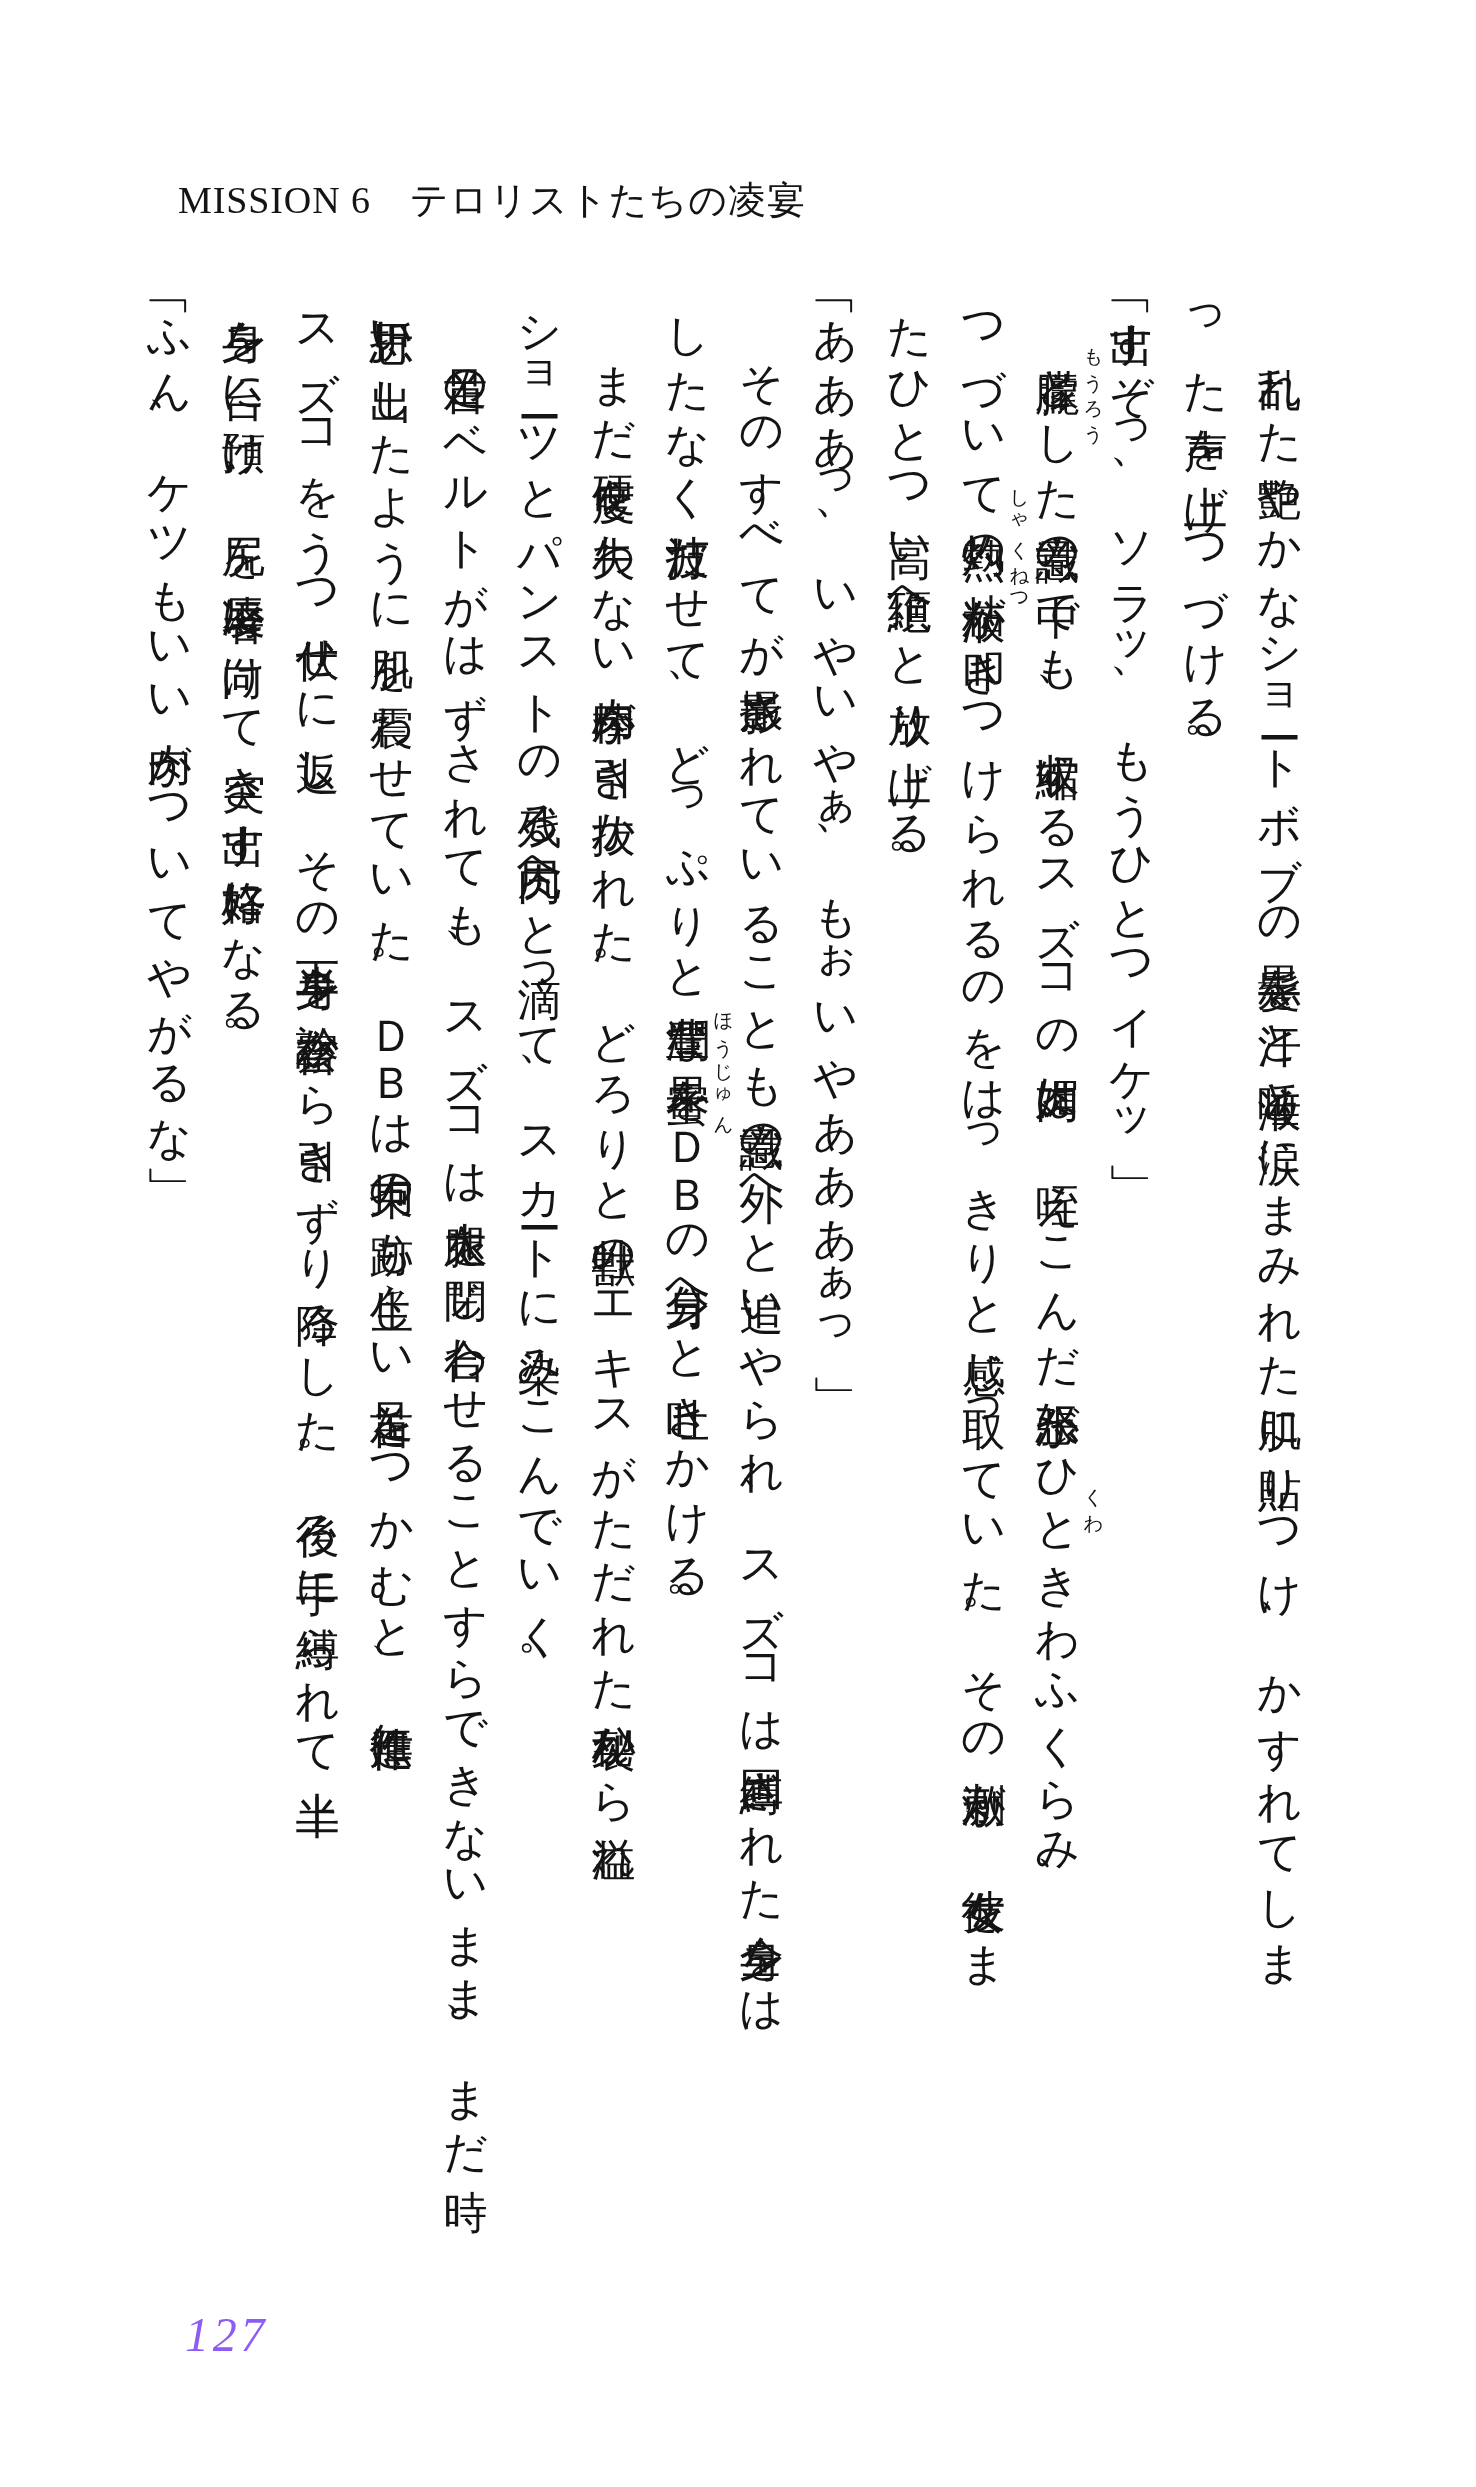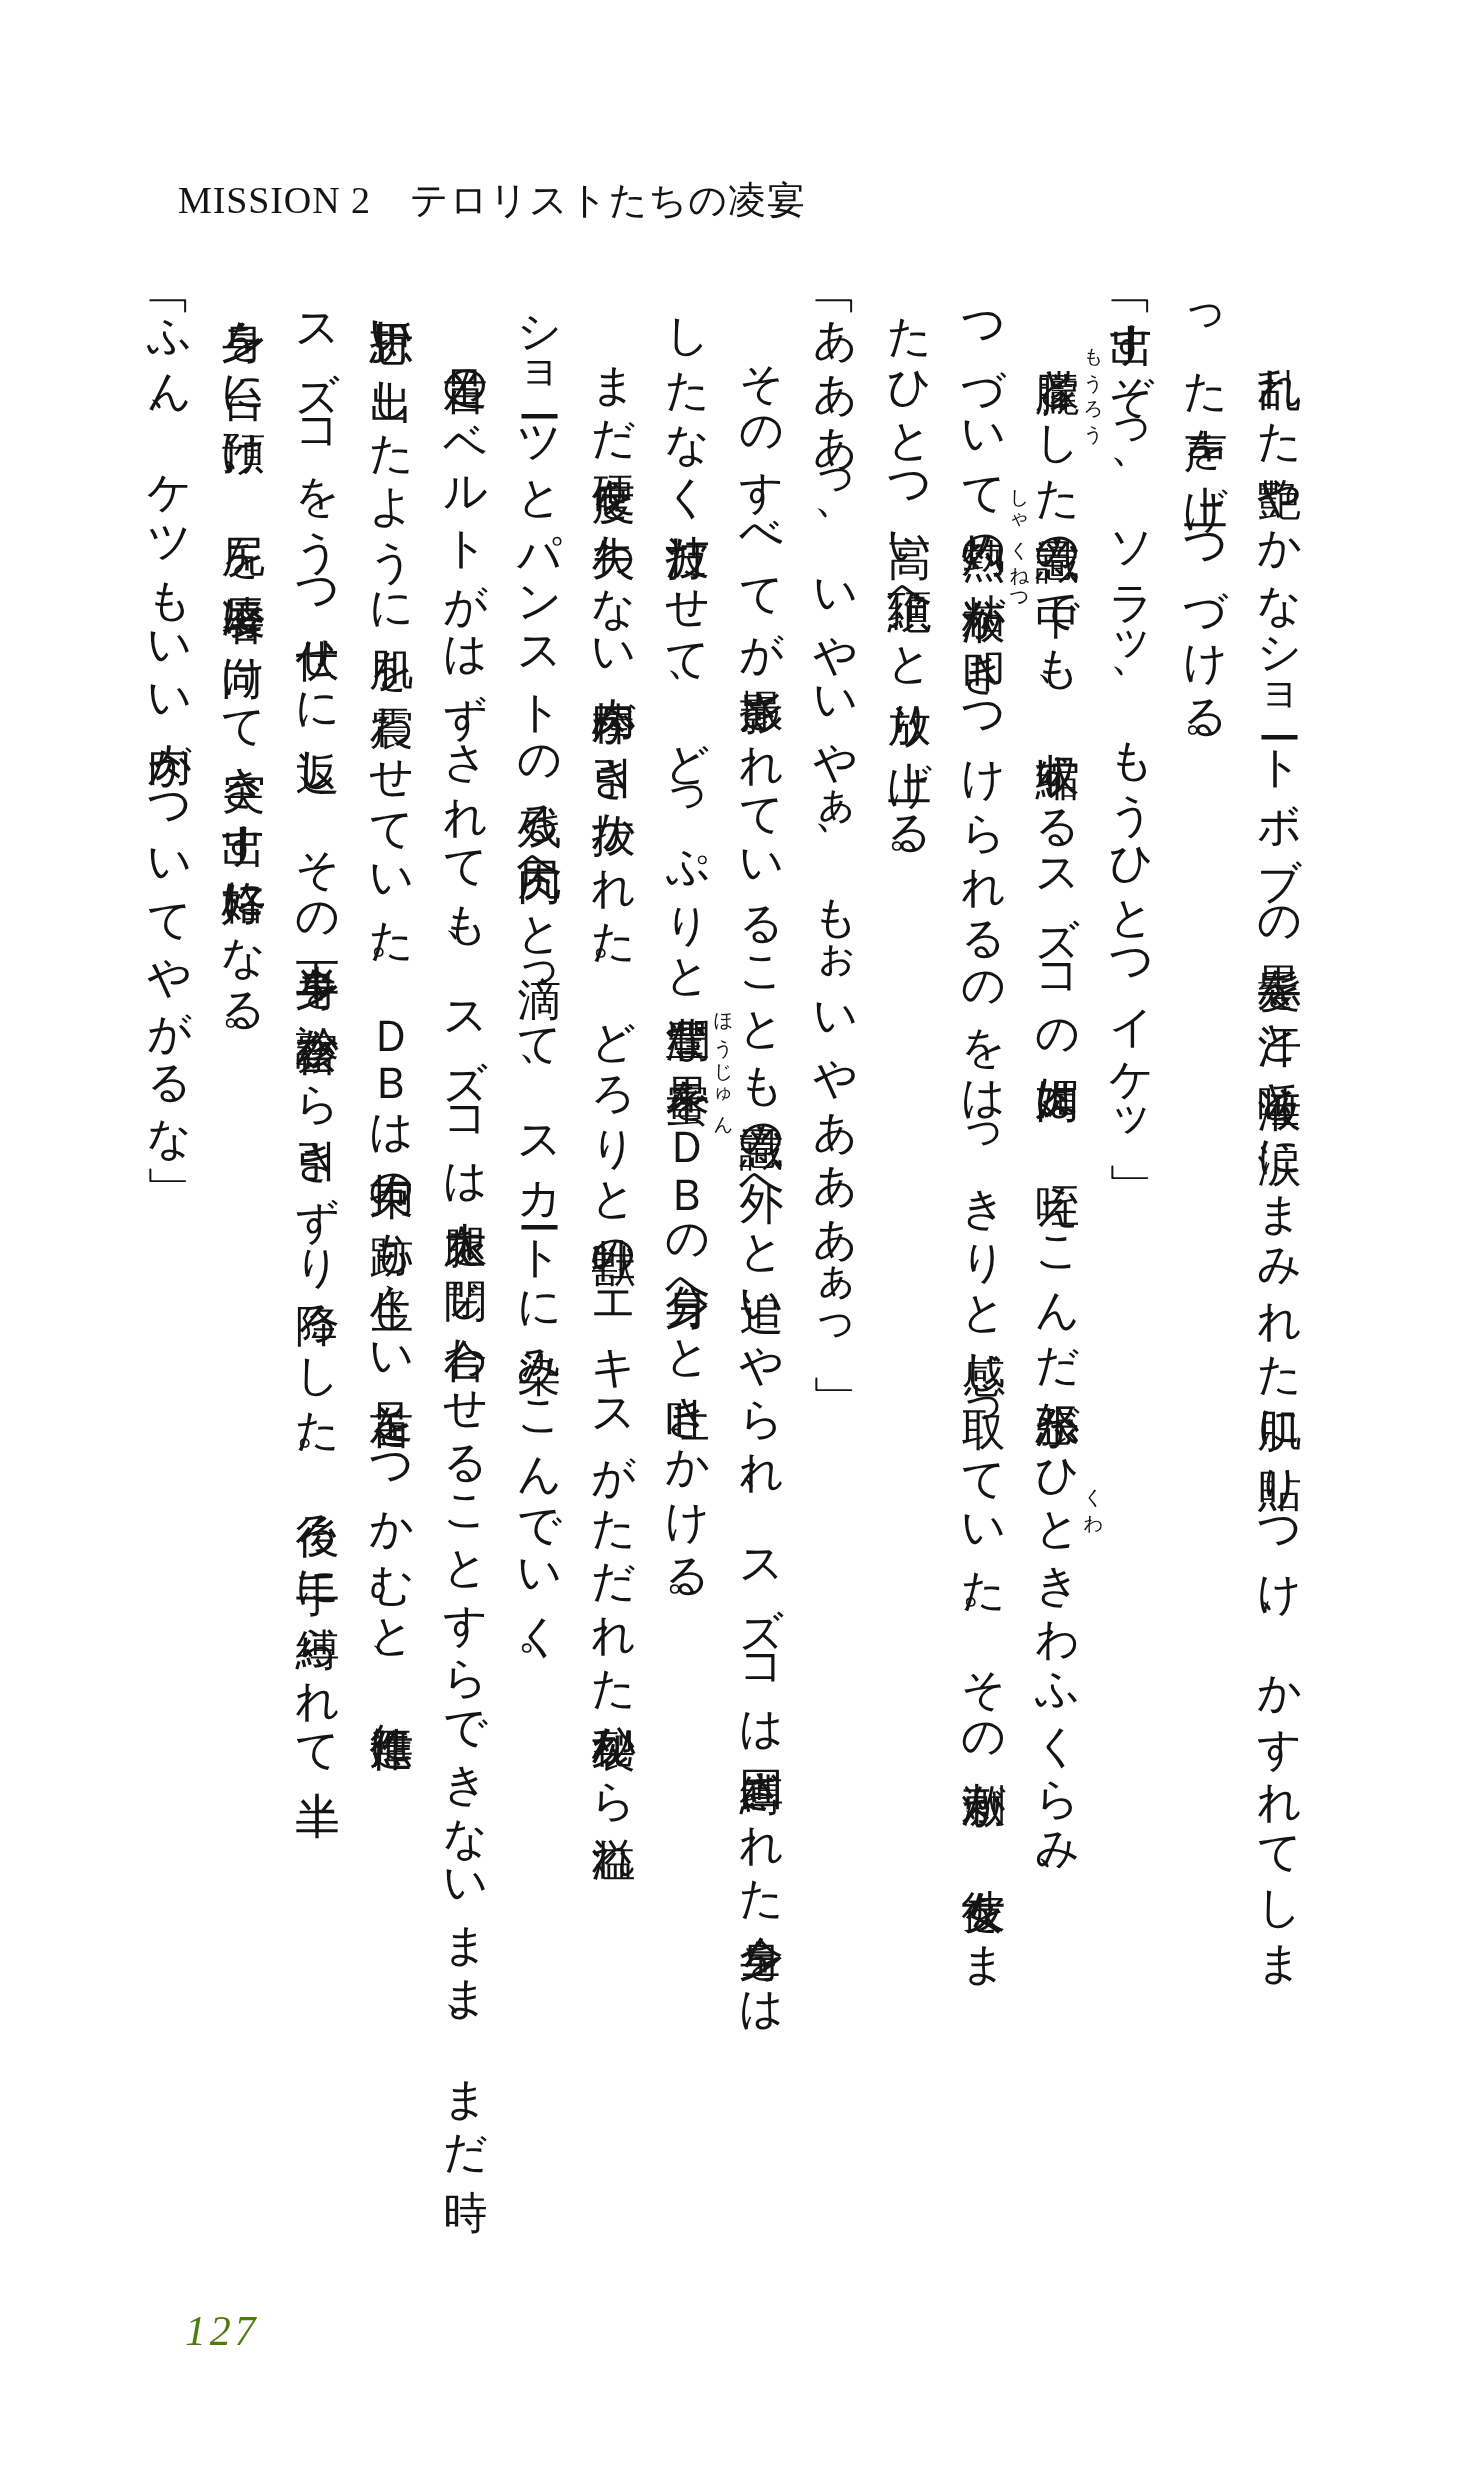--- a/index.html
+++ b/index.html
@@ -48,31 +48,31 @@
     text-orientation:mixed;
     font-size:19.4px;
     line-height:20px;
     letter-spacing:3.7px;
     white-space:nowrap;
     color:#141414;
   }
   .page-number {
     position:absolute;
     left:185px; top:2307px;
-    font-size:42px;
+    font-size:48px;
     font-style:italic;
     letter-spacing:3.7px;
-    color:#4d7c0f;
+    color:#8b5cf6;
   }
 </style>
 </head>
 <body>
 
 <div class="page">
-  <div class="chapter-header">MISSION 2　テロリストたちの凌宴</div>
+  <div class="chapter-header">MISSION 6　テロリストたちの凌宴</div>
 
   <div class="text-block">
       <div class="text-column indent">乱れた艶やかなショートボブの黒髪を汗と唾液と涙にまみれた肌に貼りつけ、かすれてしま</div>
       <div class="text-column">った声を上げつづける。</div>
       <div class="text-column">「出すぞっ、ソラッ、もうひとつイケッ」</div>
       <div class="text-column indent">朦朧とした意識の中でも、収縮するスズコの媚肉は、咥えこんだ怒張がひときわふくらみ、</div>
       <div class="text-column">つづいて灼熱の粘液が叩きつけられるのをはっきりと感じ取っていた。その刺激が、彼女をま</div>
       <div class="text-column">たひとつ高い絶頂へと放り上げる。</div>
       <div class="text-column">「あああっ、いやいやぁ、もぉいやあああぁっ」</div>
       <div class="text-column indent">そのすべてが撮影されていることも意識の外へと追いやられ、スズコは固縛された全身をは</div>

